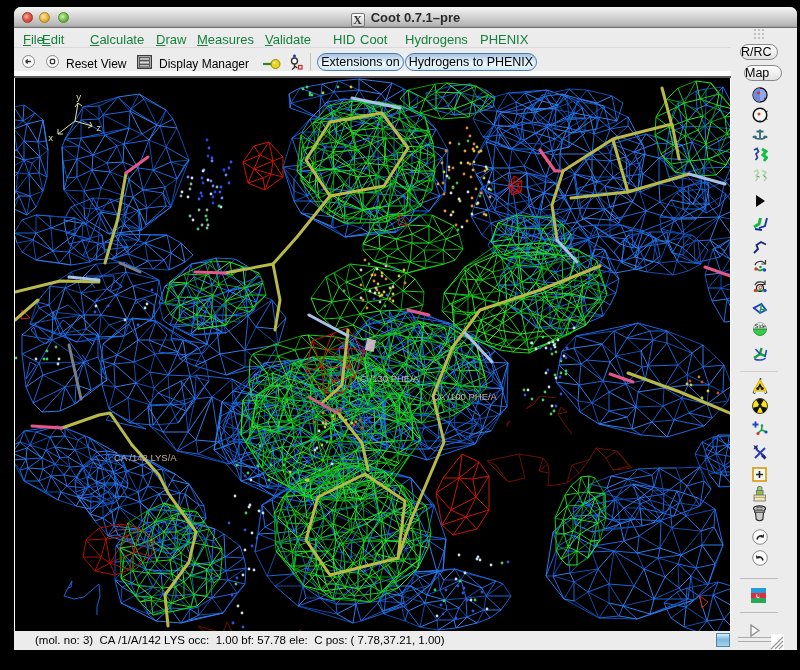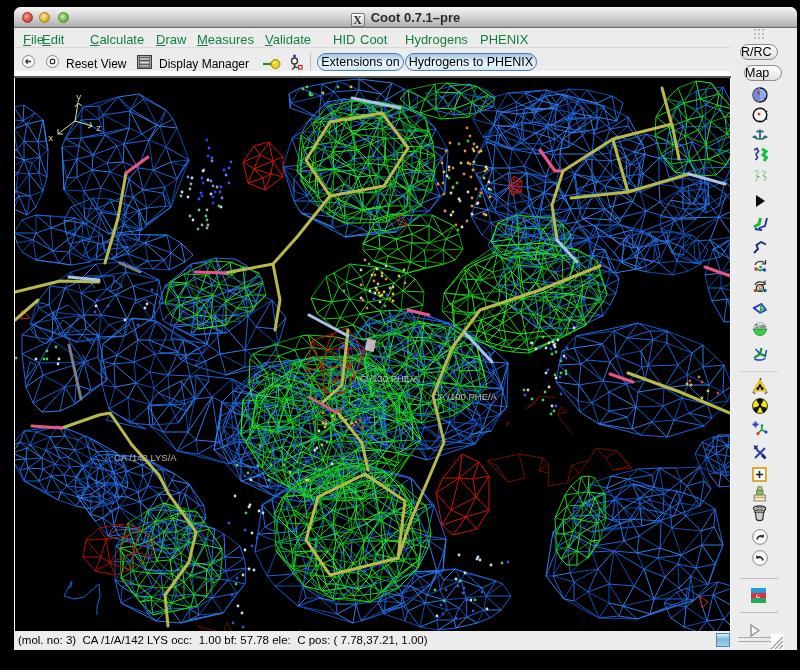--- a/index.html
+++ b/index.html
@@ -763,20 +763,20 @@
         <div style="position:absolute;left:4.5px;top:0.5px;width:4px;height:4px;border-radius:50%;background:#fff"></div>
         <div style="position:absolute;left:6px;top:1.2px;width:2.6px;height:2.6px;border-radius:50%;background:#de2e3e"></div>
       </div>
 <div style="height:5px;background:#28a858"></div>
     </div>
     <div class="sep" style="left:726px;top:605px;width:38px;height:1px;background:#bbb"></div>
     <svg class="ic" style="left:734px;top:616px" width="12" height="14" viewBox="0 0 12 14">
       <polygon points="3,2 11,7.5 3,13" fill="#fafafa" stroke="#8a8a8a" stroke-width="1.3"></polygon>
     </svg>
 
-<div style="position:absolute;left:0;top:624px;width:717px;height:19px;background:#ececec;font-size:11.5px;color:#000;line-height:19px;white-space:pre;padding-left:4px">(mol. no: 3)  CA /1/A/142 LYS occ:  1.00 bf: 57.78 ele:  C pos: ( 7.78,37.21, 1.00)</div>
+<div style="position:absolute;left:0;top:624px;width:717px;height:19px;background:#ececec;font-size:11.5px;color:#000;line-height:19px;white-space:pre;padding-left:21px">(mol. no: 3)  CA /1/A/142 LYS occ:  1.00 bf: 57.78 ele:  C pos: ( 7.78,37.21, 1.00)</div>
 <div style="position:absolute;left:702px;top:626px;width:14px;height:14px;background:linear-gradient(#d8effa,#7db8dc 45%,#a5d2ea);border:1px solid #4a88b0"></div>
 <div style="position:absolute;left:724px;top:630px;width:35px;height:1px;background:#aaa"></div>
 <div style="position:absolute;left:724px;top:634px;width:35px;height:1px;background:#aaa"></div>
 <div style="position:absolute;left:757px;top:627px;width:13px;height:16px;background:#fff"></div>
 <svg class="ic" style="left:755px;top:626px" width="15" height="17" viewBox="0 0 15 17">
       <path d="M2 16L14 4M6 16L14 8M10 16l4-4" stroke="#999" stroke-width="1.2"></path>
     </svg>
 </div>
 </body></html>

